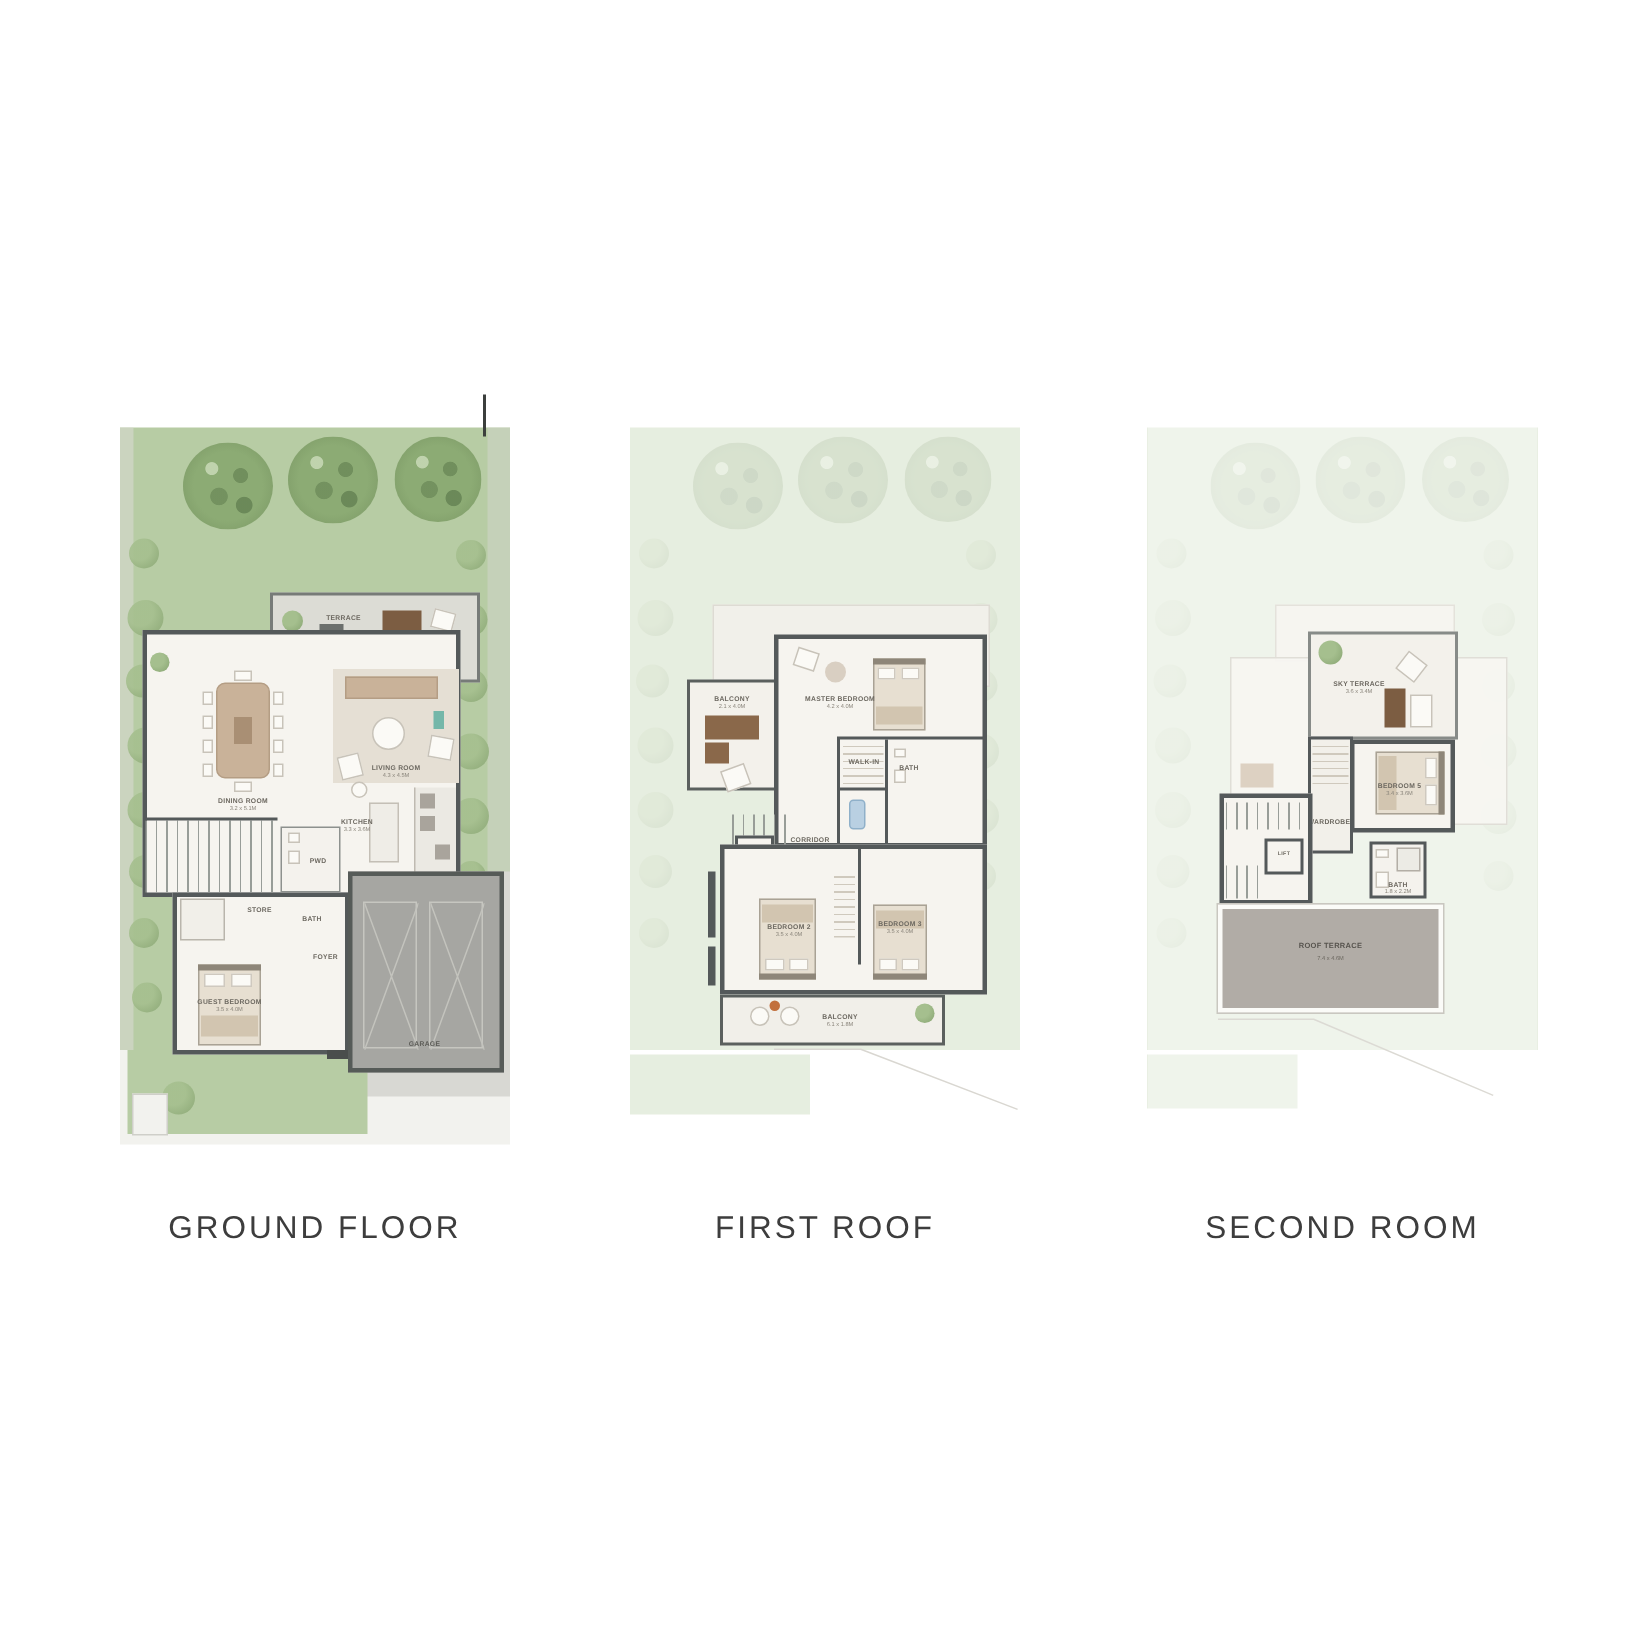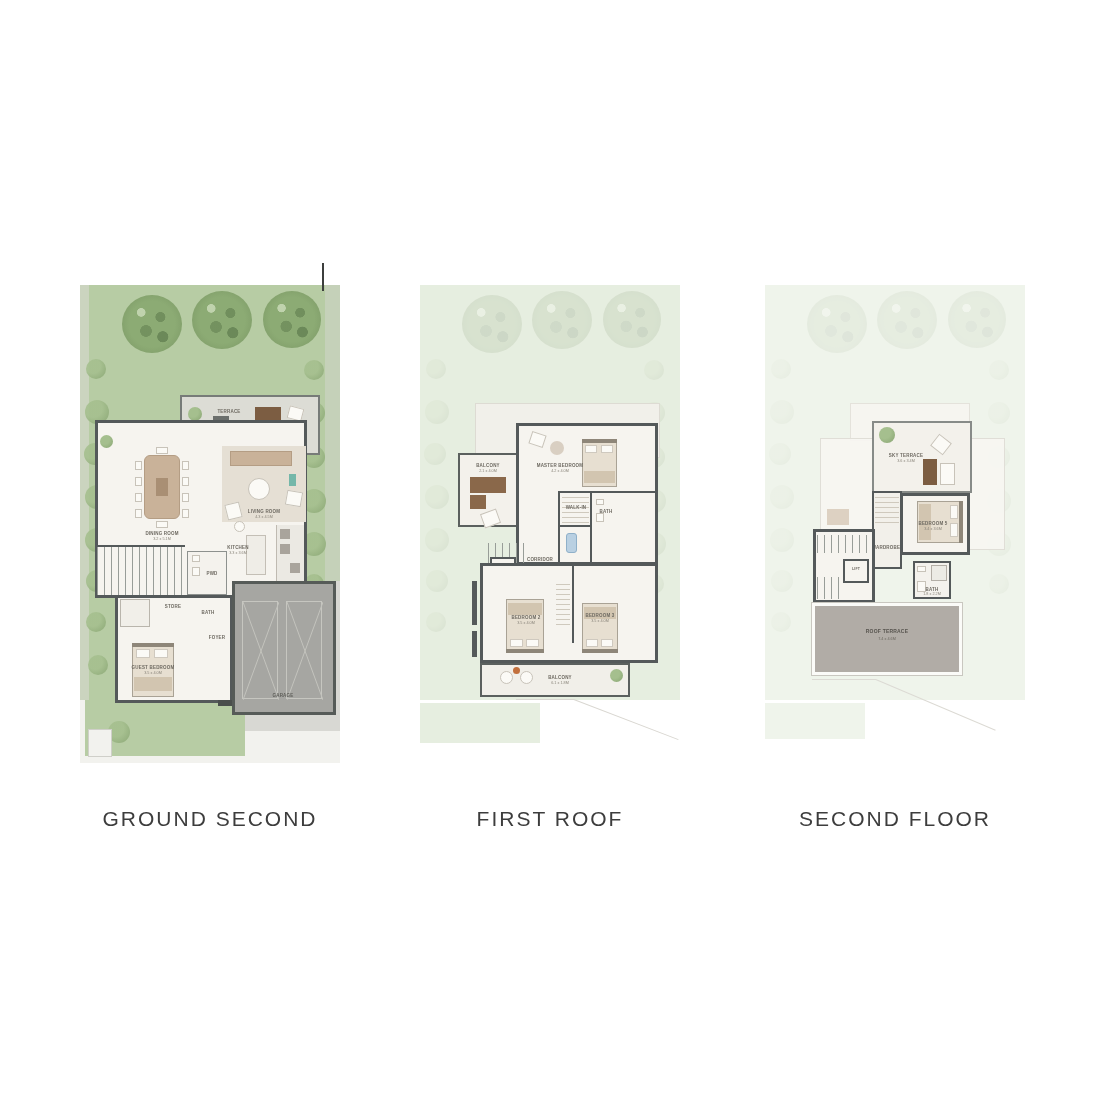--- a/index.html
+++ b/index.html
@@ -297,15 +297,15 @@
   <div class="ab dim" style="left:167px;top:329px">1.8 x 2.2M</div>
 
   <div class="ab" style="left:47px;top:340px;width:150px;height:72px;background:#b1aca6;border:3px solid #fbfbf8;box-shadow:0 0 0 1px #c9c7c0"></div>
   <div class="ab lbl" style="left:122px;top:366px;font-size:5px;color:#57544e">ROOF TERRACE</div>
   <div class="ab dim" style="left:122px;top:374px;color:#6b675f">7.4 x 4.6M</div>
 
   <div class="ab" style="left:47px;top:416px;width:64px;height:1px;background:#dcdad4"></div>
   <div class="ab" style="left:111px;top:416px;width:130px;height:1px;background:#dcdad4;transform:rotate(23deg);transform-origin:0 0"></div>
 </div>
 
-<div class="caption" style="left:80px">GROUND SECOND</div>
+<div class="caption" style="left:80px">GROUND FLOOR</div>
 <div class="caption" style="left:420px">FIRST ROOF</div>
-<div class="caption" style="left:765px">SECOND FLOOR</div>
+<div class="caption" style="left:765px">SECOND ROOM</div>
 
 </body></html>

